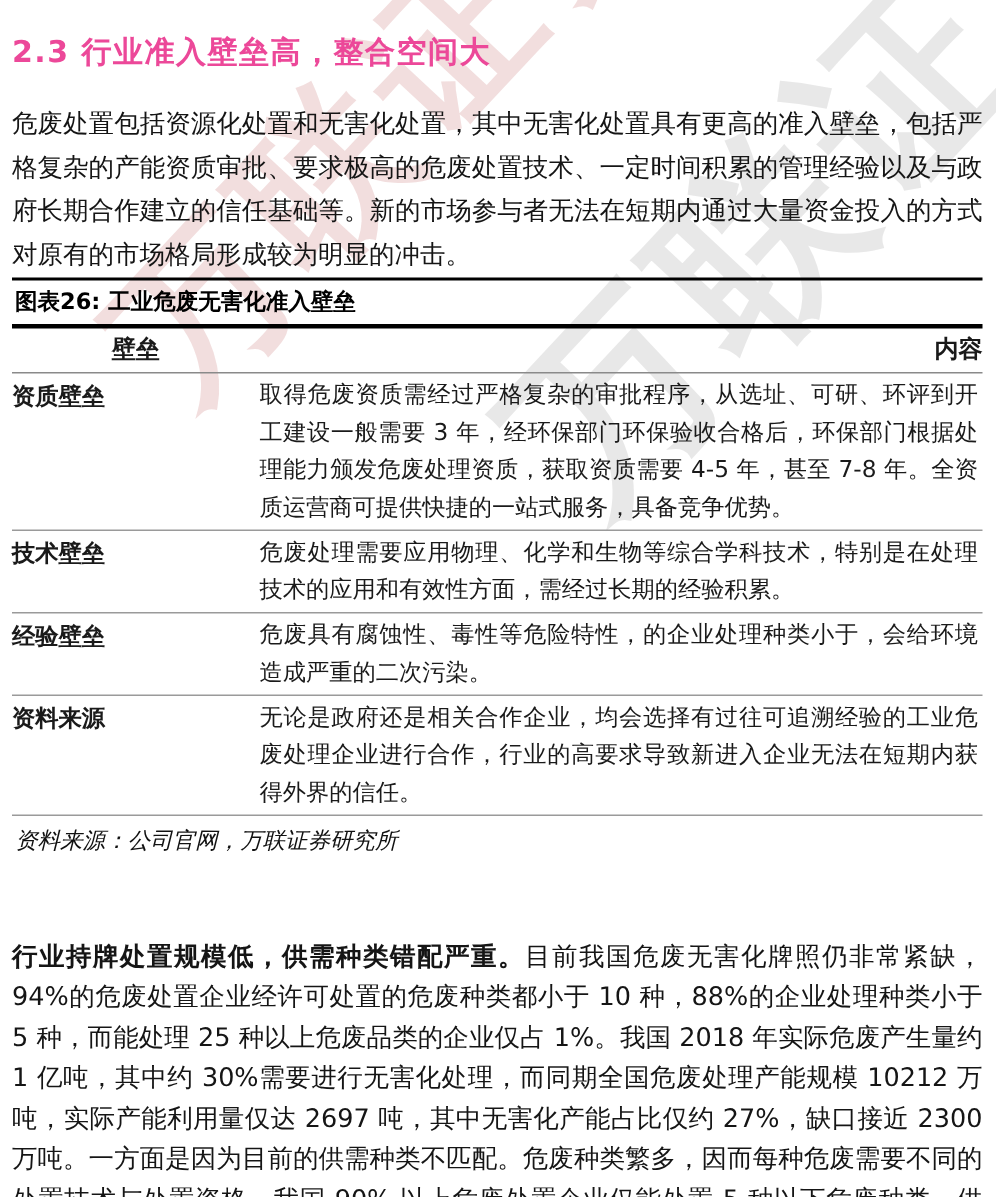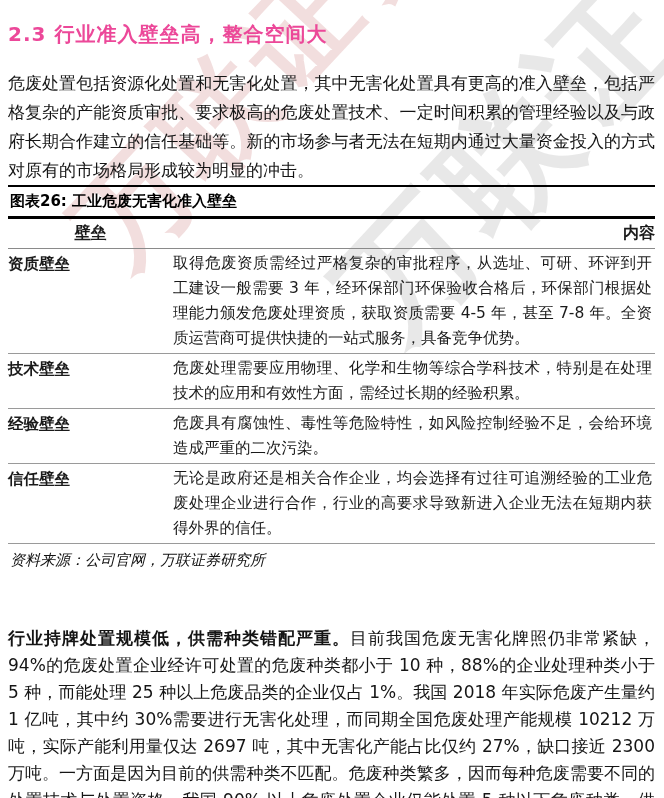--- a/index.html
+++ b/index.html
@@ -130,24 +130,24 @@
     <div class="trow">
       <div class="tcell-label">资质壁垒</div>
       <div class="tcell-content">取得危废资质需经过严格复杂的审批程序，从选址、可研、环评到开工建设一般需要 3 年，经环保部门环保验收合格后，环保部门根据处理能力颁发危废处理资质，获取资质需要 4-5 年，甚至 7-8 年。全资质运营商可提供快捷的一站式服务，具备竞争优势。</div>
     </div>
     <div class="trow">
       <div class="tcell-label">技术壁垒</div>
       <div class="tcell-content">危废处理需要应用物理、化学和生物等综合学科技术，特别是在处理技术的应用和有效性方面，需经过长期的经验积累。</div>
     </div>
     <div class="trow">
       <div class="tcell-label">经验壁垒</div>
-      <div class="tcell-content">危废具有腐蚀性、毒性等危险特性，如风险控制经验不足，会给环境造成严重的二次污染。</div>
+      <div class="tcell-content">危废具有腐蚀性、毒性等危险特性，的企业处理种类小于，会给环境造成严重的二次污染。</div>
     </div>
     <div class="trow">
-      <div class="tcell-label">信任壁垒</div>
+      <div class="tcell-label">资料来源</div>
       <div class="tcell-content">无论是政府还是相关合作企业，均会选择有过往可追溯经验的工业危废处理企业进行合作，行业的高要求导致新进入企业无法在短期内获得外界的信任。</div>
     </div>
 
     <div class="fig-source">资料来源：公司官网，万联证券研究所</div>
   </div>
 
   <p class="layer para para-2">
     <span class="lead">行业持牌处置规模低，供需种类错配严重。</span><span>目前我国危废无害化牌照仍非常紧缺，94%的危废处置企业经许可处置的危废种类都小于 10 种，88%的企业处理种类小于 5 种，而能处理 25 种以上危废品类的企业仅占 1%。我国 2018 年实际危废产生量约 1 亿吨，其中约 30%需要进行无害化处理，而同期全国危废处理产能规模 10212 万吨，实际产能利用量仅达 2697 吨，其中无害化产能占比仅约 27%，缺口接近 2300 万吨。一方面是因为目前的供需种类不匹配。危废种类繁多，因而每种危废需要不同的处置技术与处置资格，我国 90% 以上危废处置企业仅能处置 5 种以下危废种类，供需种类错配</span>
   </p>
 

